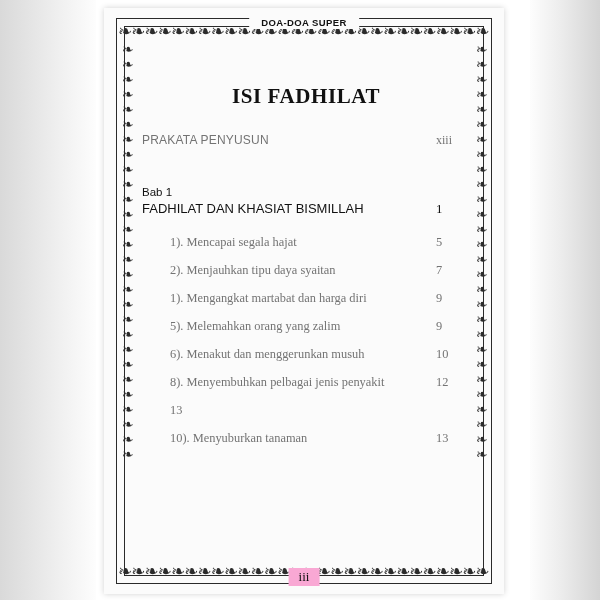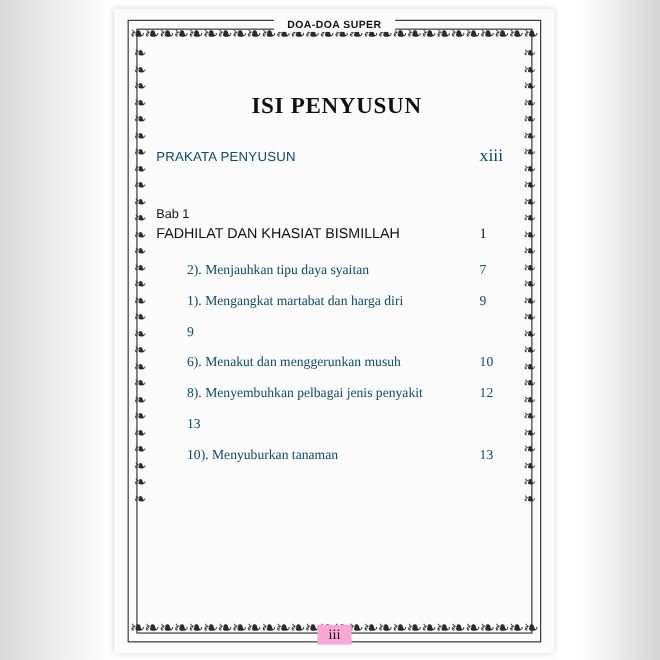--- a/index.html
+++ b/index.html
@@ -155,40 +155,40 @@
 
   .toc-rows {
     margin: 0;
     padding: 0;
   }
 
   .toc-row {
     display: flex;
     align-items: baseline;
     font-size: 12.2px;
-    color: #0c4a6e;
+    color: #737373;
     margin-bottom: 13px;
   }
   .toc-row .label {
     flex: 1 1 auto;
     padding-right: 8px;
   }
   .toc-row .page {
     flex: 0 0 34px;
     text-align: left;
   }
 
   .lvl-section .label {
     font-family: "Liberation Sans", sans-serif;
     font-size: 12px;
     letter-spacing: 0.2px;
   }
   .lvl-section .page {
     font-family: "Liberation Serif", serif;
-    font-size: 16px;
+    font-size: 12px;
   }
 
   .chapter-block {
     margin-top: 18px;
     margin-bottom: 18px;
   }
   .chapter-label {
     font-family: "Liberation Sans", sans-serif;
     font-size: 11.5px;
     color: #111;
@@ -262,21 +262,21 @@
     <div class="ornament-band ornament-top">❧❧❧❧❧❧❧❧❧❧❧❧❧❧❧❧❧❧❧❧❧❧❧❧❧❧❧❧❧❧❧❧❧❧❧❧❧❧</div>
     <div class="ornament-band ornament-bottom">❧❧❧❧❧❧❧❧❧❧❧❧❧❧❧❧❧❧❧❧❧❧❧❧❧❧❧❧❧❧❧❧❧❧❧❧❧❧</div>
     <div class="ornament-band ornament-left">❧❧❧❧❧❧❧❧❧❧❧❧❧❧❧❧❧❧❧❧❧❧❧❧❧❧❧❧</div>
     <div class="ornament-band ornament-right">❧❧❧❧❧❧❧❧❧❧❧❧❧❧❧❧❧❧❧❧❧❧❧❧❧❧❧❧</div>
 
     <div class="runhead">DOA-DOA SUPER</div>
     <div class="folio">iii</div>
 
     <div class="content">
 
-      <div class="toc-title">ISI PENYUSUN</div>
+      <div class="toc-title">ISI FADHILAT</div>
 
       <div class="toc-rows">
 
         <div class="toc-row lvl-section">
           <span class="label">PRAKATA PENYUSUN</span>
           <span class="page">xiii</span>
         </div>
 
 
       </div>
@@ -284,33 +284,38 @@
       <div class="chapter-block">
         <div class="chapter-label">Bab 1</div>
         <div class="chapter-line">
           <span class="label">FADHILAT DAN KHASIAT BISMILLAH</span>
           <span class="page">1</span>
         </div>
       </div>
 
       <div class="toc-rows">
 
+        <div class="toc-row lvl-item">
+          <span class="label">1). Mencapai segala hajat</span>
+          <span class="page">5</span>
+        </div>
 
         <div class="toc-row lvl-item">
           <span class="label">2). Menjauhkan tipu daya syaitan</span>
           <span class="page">7</span>
         </div>
 
 
         <div class="toc-row lvl-item">
           <span class="label">1). Mengangkat martabat dan harga diri</span>
           <span class="page">9</span>
         </div>
 
         <div class="toc-row lvl-item">
+          <span class="label">5). Melemahkan orang yang zalim</span>
           <span class="page">9</span>
         </div>
 
         <div class="toc-row lvl-item">
           <span class="label">6). Menakut dan menggerunkan musuh</span>
           <span class="page">10</span>
         </div>
 
 
         <div class="toc-row lvl-item">

